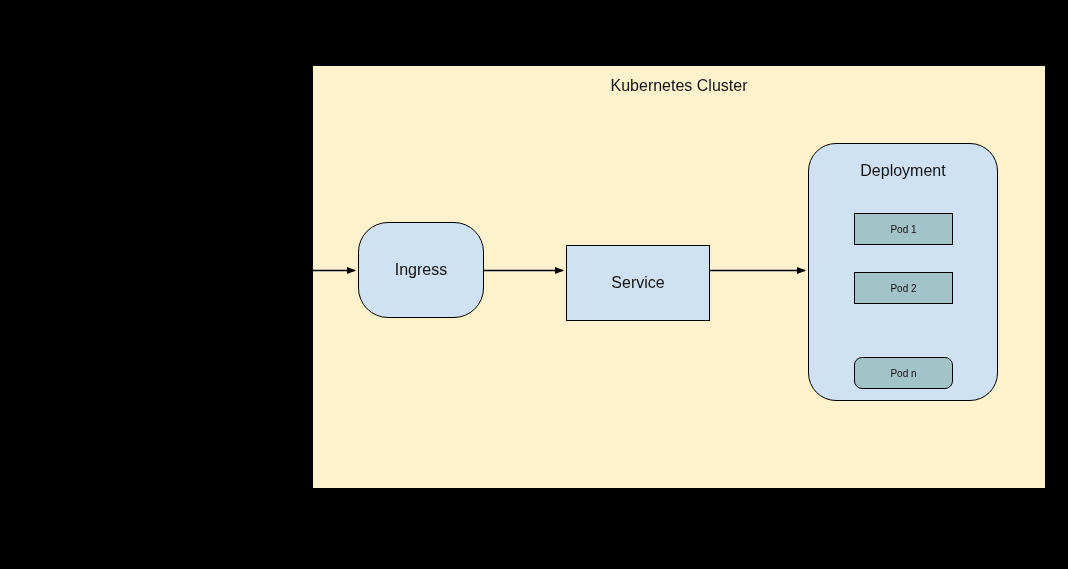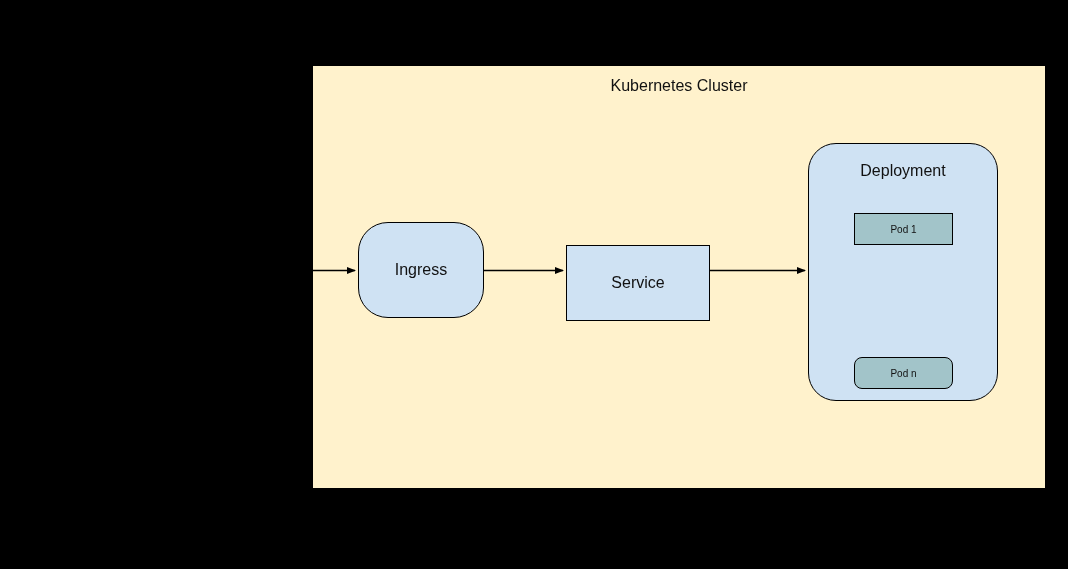--- a/index.html
+++ b/index.html
@@ -128,17 +128,20 @@
     <span class="label">Service</span>
   </div>
 
   <div class="node deployment-node">
     <div class="deployment-title">Deployment</div>
   </div>
 
   <div class="pod pod-1">
     <span>Pod 1</span>
   </div>
+  <div class="pod pod-2">
+    <span>Pod 2</span>
+  </div>
   <div class="pod pod-n">
     <span>Pod n</span>
   </div>
 
 </div>
 
 </body></html>

